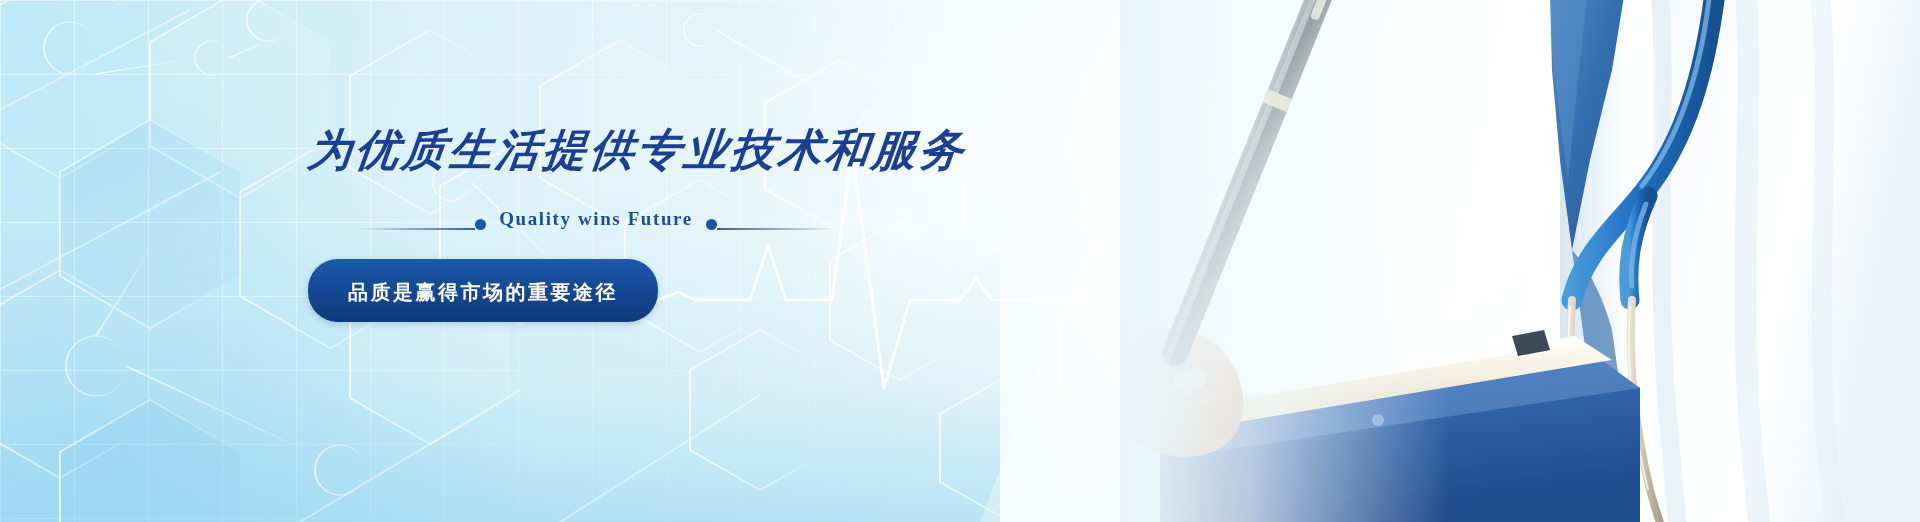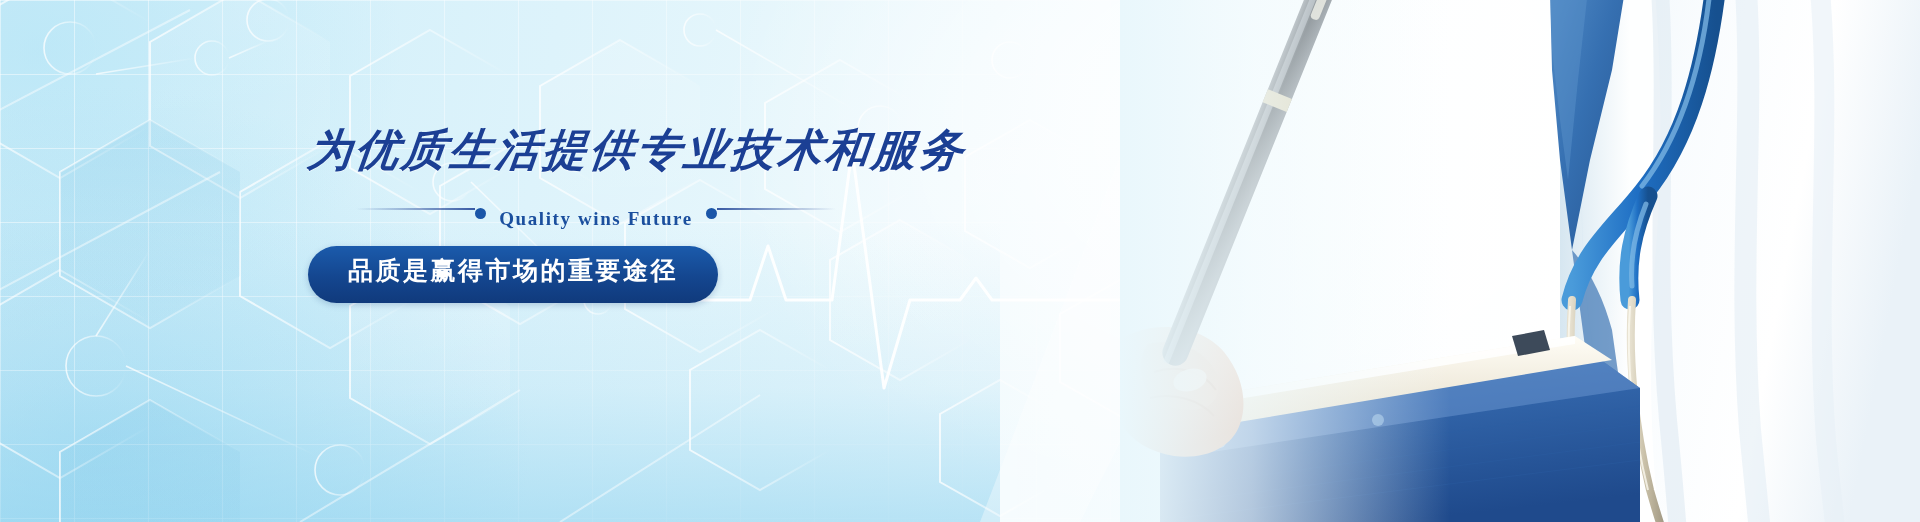--- a/index.html
+++ b/index.html
@@ -71,21 +71,21 @@
     color:#1b3f94;
     line-height:1.1;
     white-space:nowrap;
     text-shadow:0 1px 0 rgba(255,255,255,.55);
     transform:skewX(-6deg);
     transform-origin:left center;
   }
 
   .tagline-row{
     display:flex;
-    align-items:flex-start;
+    align-items:flex-end;
     margin-top:34px;
     width:480px;
     margin-left:48px;
   }
   .tag-line-left,.tag-line-right{
     height:2px;flex:1 1 auto;
   }
   .tag-line-left{
     background:linear-gradient(to right, rgba(27,63,148,0) 0%, rgba(27,63,148,.85) 100%);
   }
@@ -101,27 +101,27 @@
     font-weight:bold;
     font-size:19px;
     letter-spacing:1.6px;
     color:#1b4f9e;
     padding:0 13px;
     white-space:nowrap;
     flex:0 0 auto;
   }
 
   .pill{
-    margin-top:16px;
+    margin-top:29px;
     display:inline-block;
     background:linear-gradient(to bottom,#1b5bac 0%, #14468f 55%, #103a7c 100%);
     color:#ffffff;
     border-radius:30px;
-    padding:8px 40px 16px 40px;
-    font-size:25px;
+    padding:20px 40px 16px 40px;
+    font-size:20px;
     font-weight:bold;
     letter-spacing:2.5px;
     white-space:nowrap;
     border:0;
     cursor:pointer;
     box-shadow:0 2px 6px rgba(16,58,124,.22);
   }
 
   
   .ecg{position:absolute;left:600px;top:150px;width:660px;height:260px;pointer-events:none;}

